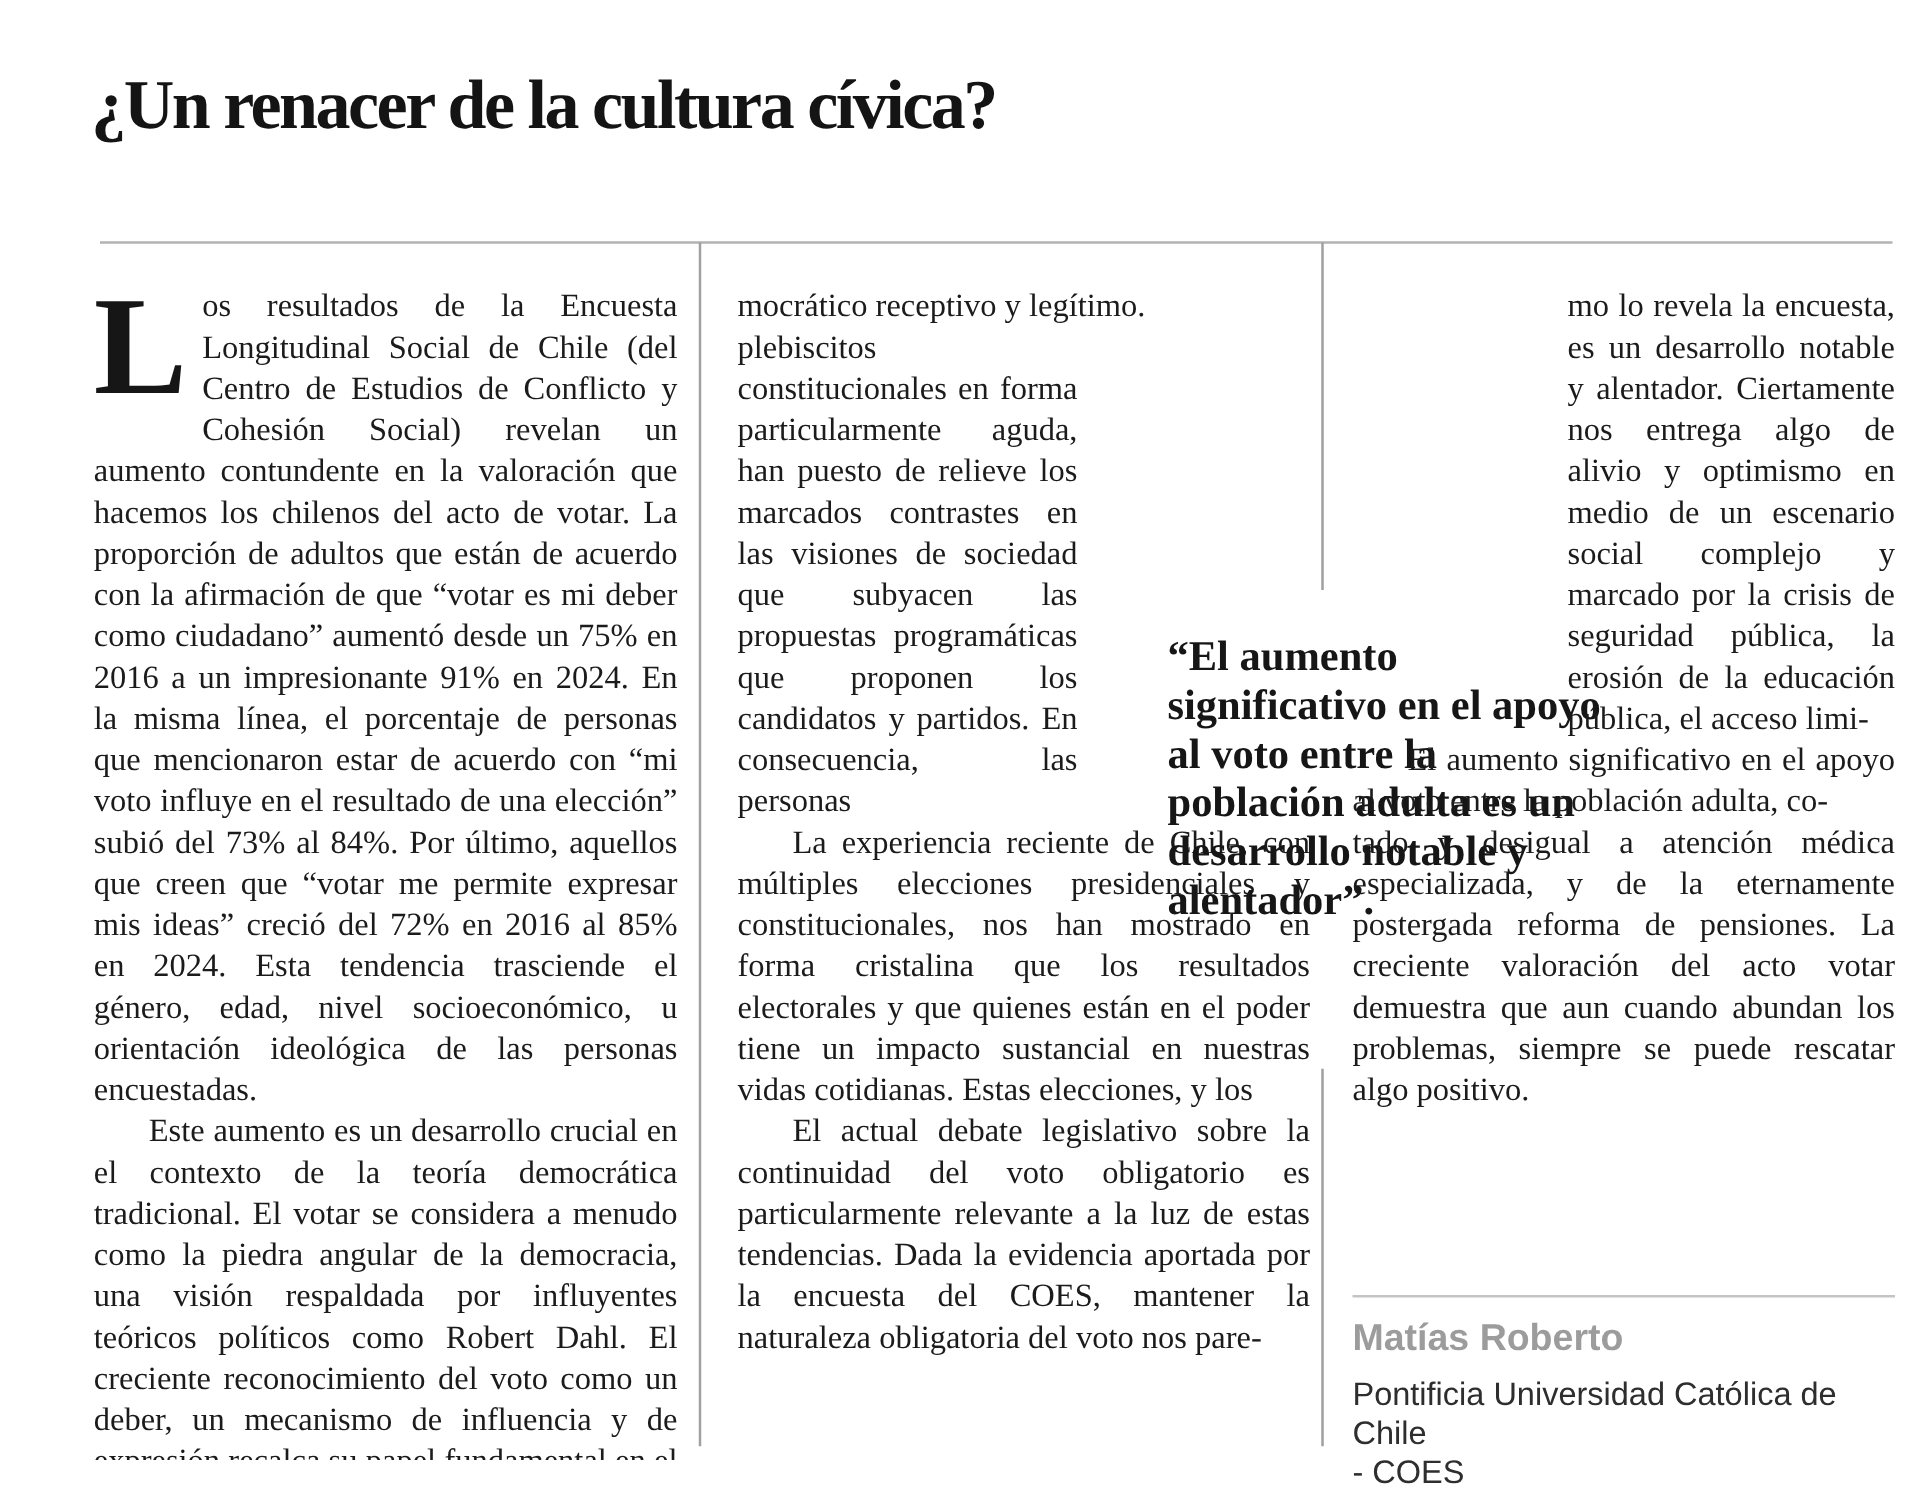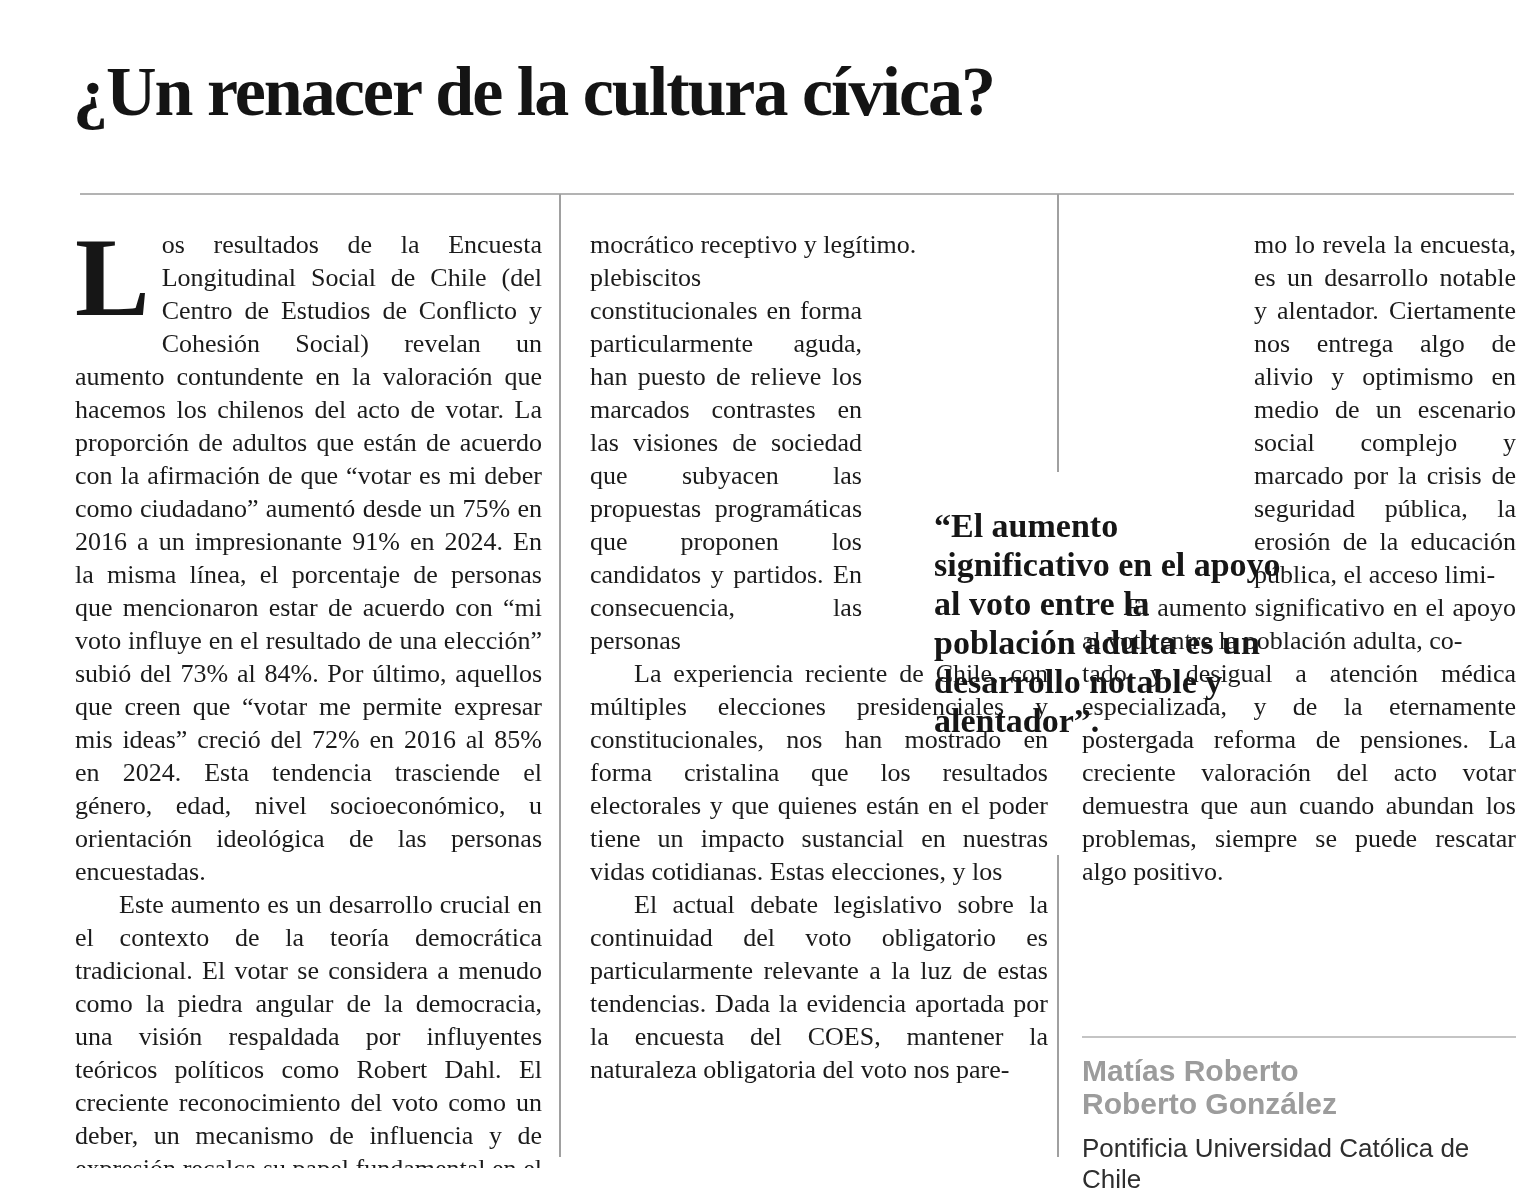--- a/index.html
+++ b/index.html
@@ -16,21 +16,21 @@
     font-family: "Liberation Serif", "DejaVu Serif", serif;
     color: #1b1b1b;
   }
   .headline {
     position: absolute;
     left: 73px;
     top: 52px;
     width: 1400px;
     margin: 0;
     font-family: "Liberation Serif", "DejaVu Serif", serif;
-    font-size: 70px;
+    font-size: 56px;
     font-weight: 700;
     letter-spacing: -2px;
     color: #141414;
     white-space: nowrap;
   }
   .rule-top {
     position: absolute;
     left: 80px;
     top: 193px;
     width: 1434px;
@@ -145,21 +145,20 @@
   <div class="col col3">
     <p class="body-p narrow-right">mo lo revela la encuesta, es un desarrollo notable y alentador. Ciertamente nos entrega algo de alivio y optimismo en medio de un escenario social complejo y marcado por la crisis de seguridad pública, la erosión de la educación pública, el acceso limi-</p>
     <p class="body-p indent">El aumento significativo en el apoyo al voto entre la población adulta, co-</p>
     <p class="body-p">tado y desigual a atención médica especializada, y de la eternamente postergada reforma de pensiones. La creciente valoración del acto votar demuestra que aun cuando abundan los problemas, siempre se puede rescatar algo positivo.</p>
   </div>
 
   <div class="byline-block">
     <div class="byline-rule"></div>
     <div class="authors">
       <div>Matías Roberto</div>
-      <div>Roberto González</div>
     </div>
     <div class="affiliation">
       <div>Pontificia Universidad Católica de Chile</div>
       <div>- COES</div>
     </div>
   </div>
 
 </div>
 
 </body></html>

